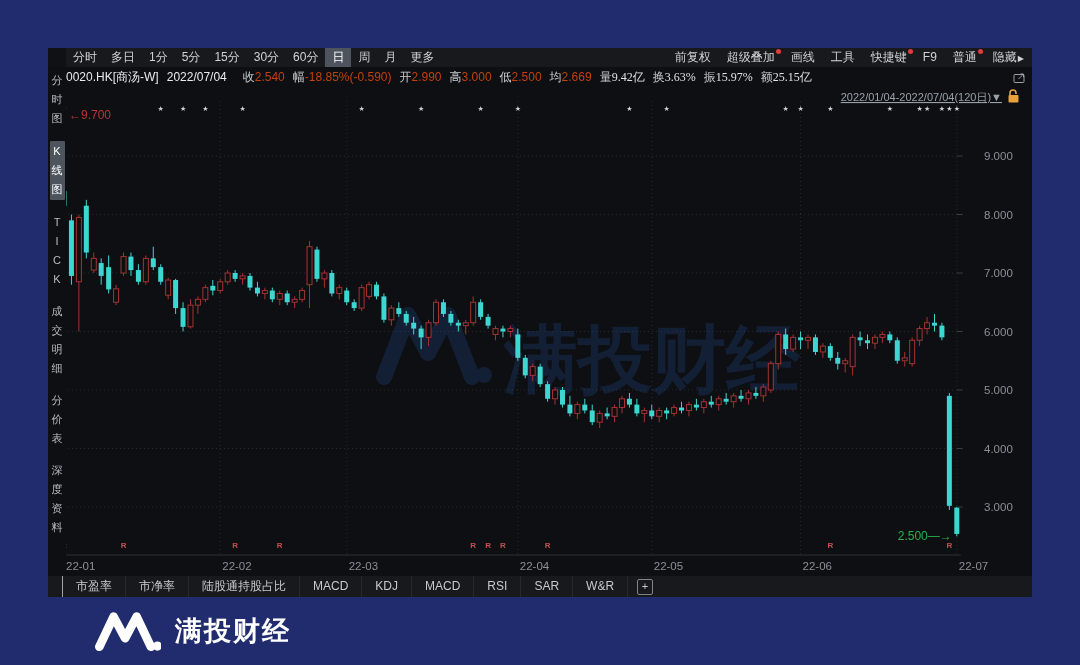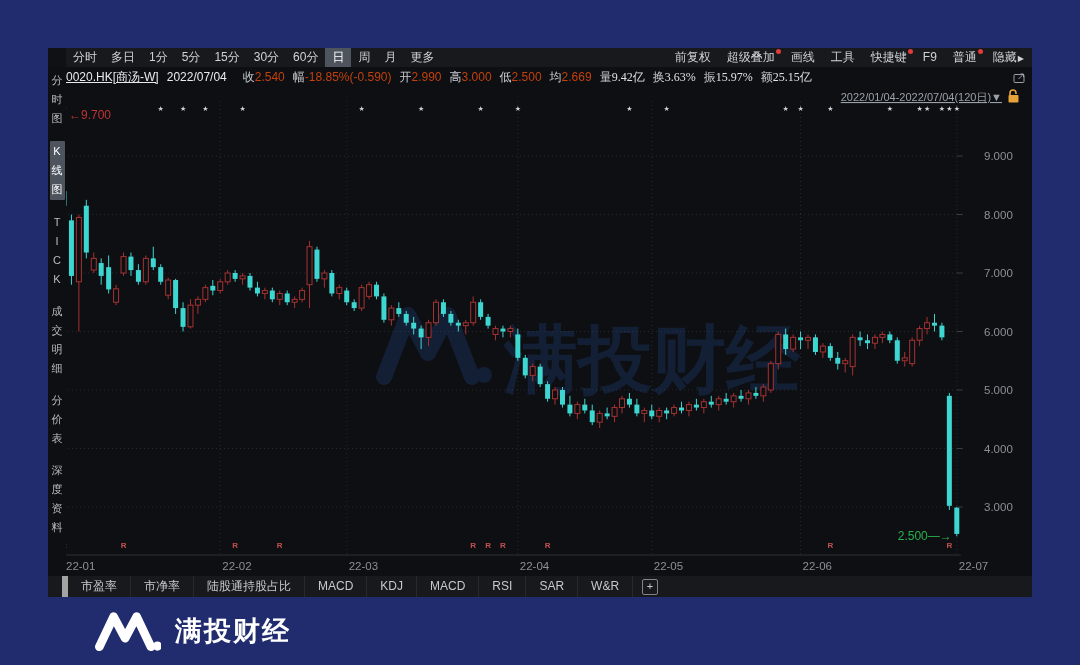--- a/index.html
+++ b/index.html
@@ -18,33 +18,33 @@
   .tool .arr{font-size:8px;margin-left:1px;}
   
   .mid{display:flex;height:509px;}
   .sidebar{width:18px;padding-top:4px;box-sizing:border-box;display:flex;flex-direction:column;align-items:center;background:#0d0f13;}
   .sb-item{margin-bottom:13px;color:#b8bcc2;font-size:11px;text-align:center;}
   .sb-item div{line-height:19px;width:15px;}
   .sb-item.sel{background:#4e545e;color:#fff;border-radius:1px;padding:1px 0;}
   .main{flex:1;display:flex;flex-direction:column;min-width:0;}
   
   .row2{display:flex;align-items:center;height:20px;font-size:12px;color:#c9ccd0;white-space:nowrap;overflow:hidden;}
-  .row2 .sym{color:#e9eaec;margin-right:8px;text-decoration:underline;}
+  .row2 .sym{color:#e9eaec;margin-right:8px;}
   .row2 .dt{color:#e9eaec;margin-right:16px;}
   .fld{margin-right:8px;}
   .fld .v.green{color:#c2410c;}
   .fld .v.white{color:#dfe1e4;font-family:Liberation Serif, serif;}
   .popout{margin-left:auto;margin-right:6px;display:flex;align-items:center;}
   
   .chartbox{position:relative;flex:1;}
   .chartbox svg{display:block;}
   
   .rowb{display:flex;align-items:center;height:21px;background:#17191d;font-size:12px;color:#c6c9cd;padding-left:14px;}
   .btab{padding:0 13px;line-height:21px;border-right:1px solid #26292e;white-space:nowrap;}
-  .btab:first-child{border-left:6px solid #a3a3a3;}
+  .btab:first-child{border-left:1px solid #a3a3a3;}
   .addbox{margin-left:9px;width:14px;height:14px;border:1px solid #80848a;border-radius:2px;line-height:13px;text-align:center;font-size:11px;color:#c6c9cd;}
   
   .footer{position:absolute;left:0;top:597px;width:1080px;height:68px;display:flex;align-items:center;padding-left:95px;box-sizing:border-box;color:#fff;}
   .footer .brand{font-size:27px;font-weight:bold;letter-spacing:2px;margin-left:14px;}
 </style>
 </head>
 <body>
 
 <div class="stage">
   <div class="app">

